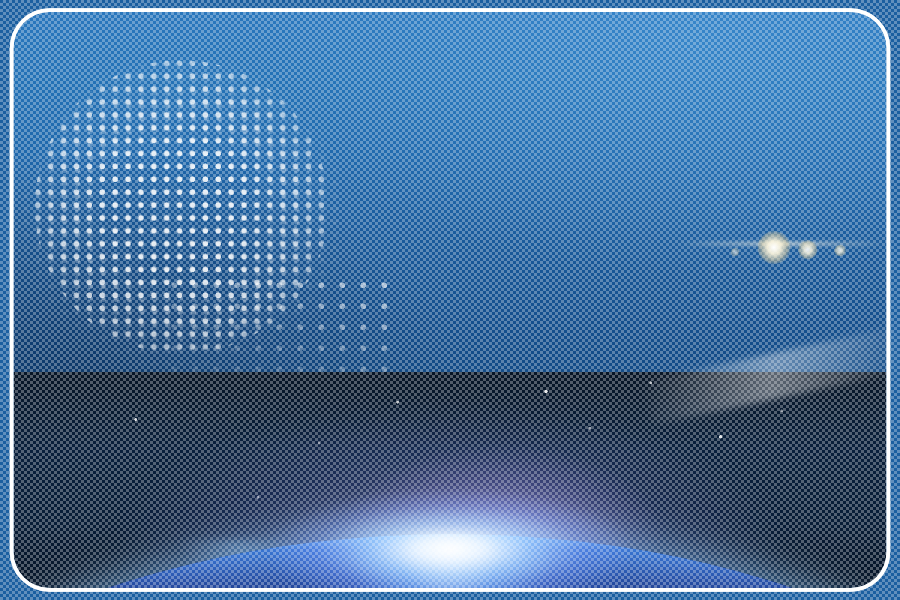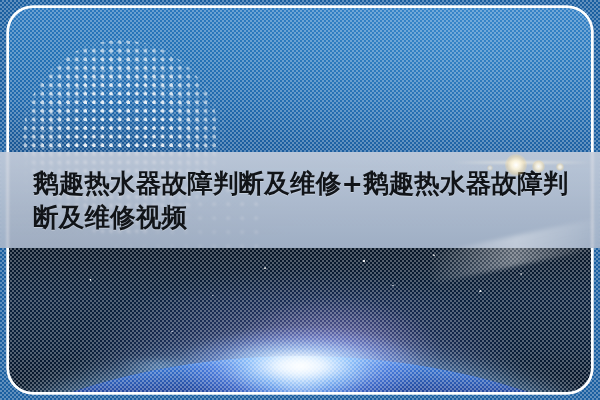--- a/index.html
+++ b/index.html
@@ -273,25 +273,20 @@
     <div class="space">
       <div class="stars"></div>
       <div class="burst-glowwide"></div>
       <div class="rays"></div>
       <div class="planet"></div>
       <div class="burst"></div>
     </div>
 
   </div>
 
-  <div class="band">
-    <div class="band-inner">
-      <h1 class="title">鹅趣热水器故障判断及维修+鹅趣热水器故障判断及维修视频</h1>
-    </div>
-  </div>
 
   <div class="flare-streak"></div>
   <div class="flare f1"></div>
   <div class="flare f2"></div>
   <div class="flare f3"></div>
   <div class="flare f4"></div>
   <div class="streak-lower"></div>
 
   <div class="checker"></div>
   <div class="frame-mask"></div>

